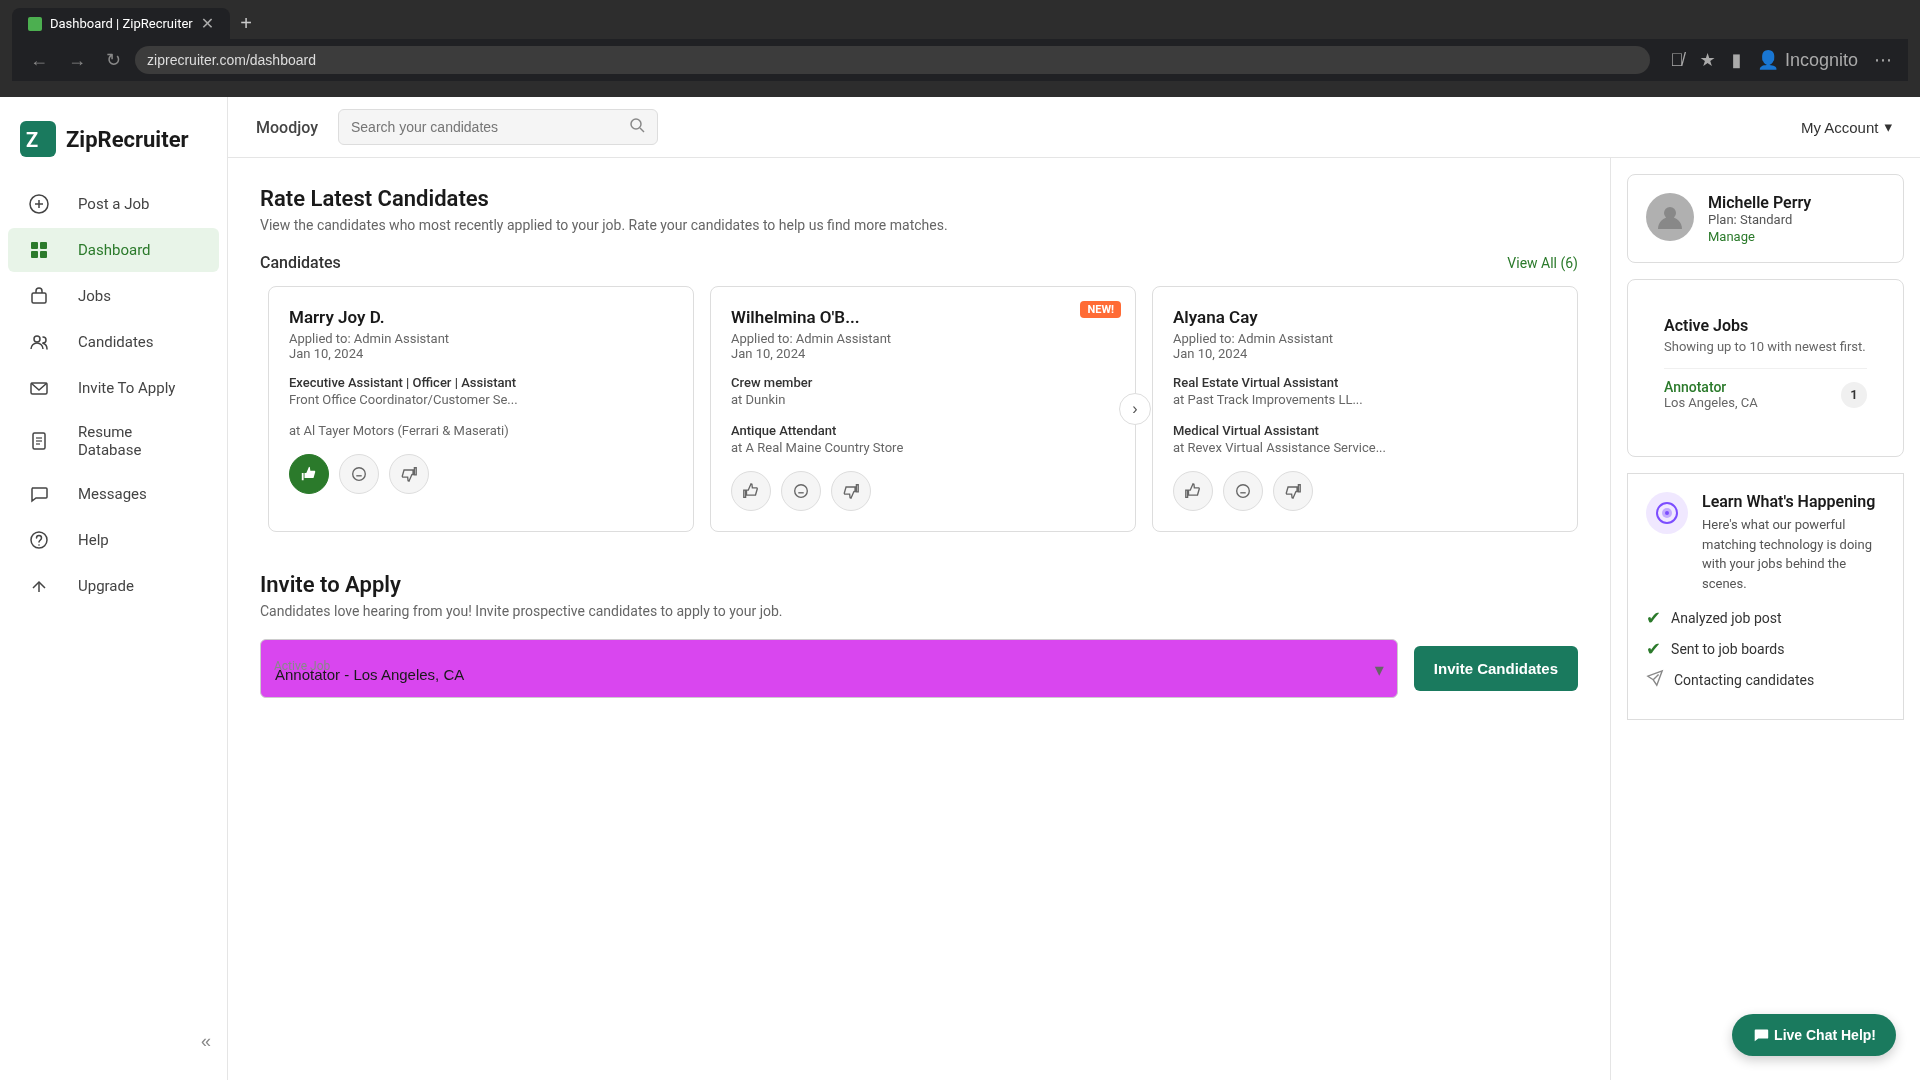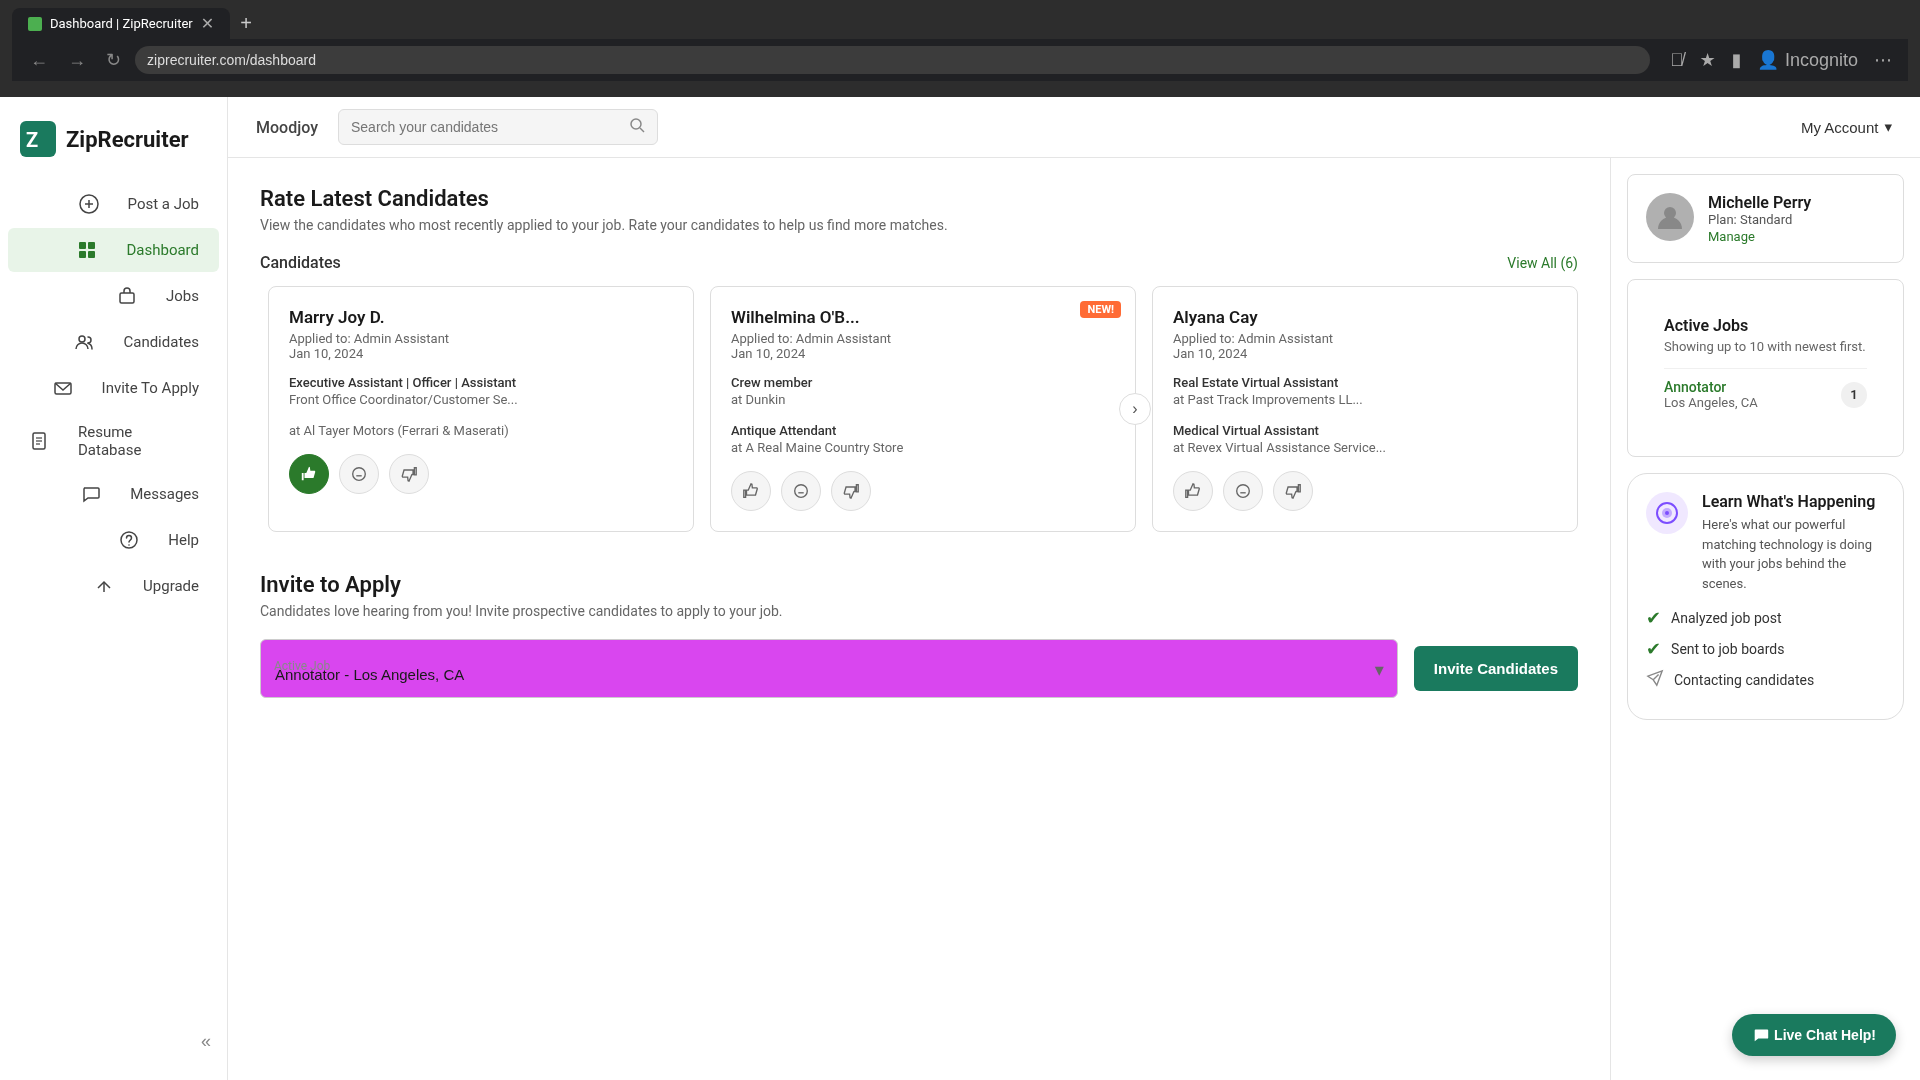--- a/index.html
+++ b/index.html
@@ -22,21 +22,21 @@
 
     
     .app { display: flex; flex: 1; overflow: hidden; background: #fff; }
 
     
     .sidebar { width: 228px; background: #fff; border-right: 1px solid #e5e5e5; display: flex; flex-direction: column; padding: 16px 0; flex-shrink: 0; }
     .logo-area { padding: 8px 20px 24px; }
     .logo { display: flex; align-items: center; gap: 10px; }
     .logo-icon { width: 36px; height: 36px; }
     .logo-text { font-size: 22px; font-weight: 700; color: #1a1a1a; }
-    .nav-item { display: flex; align-items: center; gap: 28px; padding: 11px 20px; cursor: pointer; color: #444; font-size: 15px; border-radius: 6px; margin: 1px 8px; justify-content: flex-end; }
+    .nav-item { display: flex; align-items: center; gap: 28px; padding: 11px 20px; cursor: pointer; color: #444; font-size: 15px; border-radius: 6px; margin: 1px 8px; }
     .nav-item.active { background: #e8f4e8; color: #2b7a2b; }
     .nav-icon { width: 22px; height: 22px; display: flex; align-items: center; justify-content: center; flex-shrink: 0; }
     .sidebar-collapse { margin-top: auto; padding: 12px 16px; display: flex; justify-content: flex-end; }
     .collapse-btn { background: none; border: none; cursor: pointer; color: #888; font-size: 18px; }
 
     
     .main { flex: 1; display: flex; flex-direction: column; overflow: hidden; }
     .top-bar { background: #fff; border-bottom: 1px solid #e5e5e5; padding: 12px 28px; display: flex; align-items: center; gap: 20px; flex-shrink: 0; }
     .company-name { font-size: 16px; color: #444; font-weight: 500; }
     .search-bar { display: flex; align-items: center; background: #f5f5f5; border: 1px solid #ddd; border-radius: 6px; padding: 7px 12px; gap: 8px; flex: 0 0 320px; }
@@ -88,21 +88,21 @@
     .manage-link { color: #2b7a2b; font-size: 13px; cursor: pointer; margin-top: 2px; display: block; }
 
     .active-jobs-card { background: #fff; border: 1px solid #ddd; border-radius: 8px; padding: 36px; }
     .card-title { font-size: 16px; font-weight: 600; color: #1a1a1a; margin-bottom: 4px; }
     .card-subtitle { font-size: 13px; color: #666; margin-bottom: 14px; }
     .job-row { display: flex; justify-content: space-between; align-items: center; padding: 10px 0; border-top: 1px solid #f0f0f0; }
     .job-link { color: #2b7a2b; font-size: 14px; font-weight: 500; cursor: pointer; }
     .job-location { font-size: 13px; color: #666; }
     .job-count { background: #f0f0f0; border-radius: 50%; width: 26px; height: 26px; display: flex; align-items: center; justify-content: center; font-size: 13px; font-weight: 600; color: #333; }
 
-    .learn-card { background: #fff; border: 1px solid #ddd; border-radius: 20px; padding: 18px; }
+    .learn-card { background: #fff; border: 1px solid #ddd; border-radius: 0; padding: 18px; }
     .learn-header { display: flex; align-items: flex-start; gap: 14px; margin-bottom: 14px; }
     .learn-icon { width: 42px; height: 42px; background: #f0e8ff; border-radius: 50%; display: flex; align-items: center; justify-content: center; font-size: 22px; flex-shrink: 0; }
     .learn-title { font-size: 16px; font-weight: 600; color: #1a1a1a; margin-bottom: 4px; }
     .learn-desc { font-size: 13px; color: #555; line-height: 1.5; }
     .status-item { display: flex; align-items: center; gap: 10px; font-size: 14px; color: #333; margin-bottom: 10px; }
     .status-check { color: #2b7a2b; font-size: 18px; }
     .status-send { color: #888; font-size: 18px; }
 
     
     .live-chat { position: fixed; bottom: 24px; right: 24px; background: #1a7a5e; color: #fff; border: none; border-radius: 24px; padding: 12px 20px; font-size: 14px; font-weight: 600; cursor: pointer; display: flex; align-items: center; gap: 4px; box-shadow: 0 4px 12px rgba(0,0,0,0.2); }

